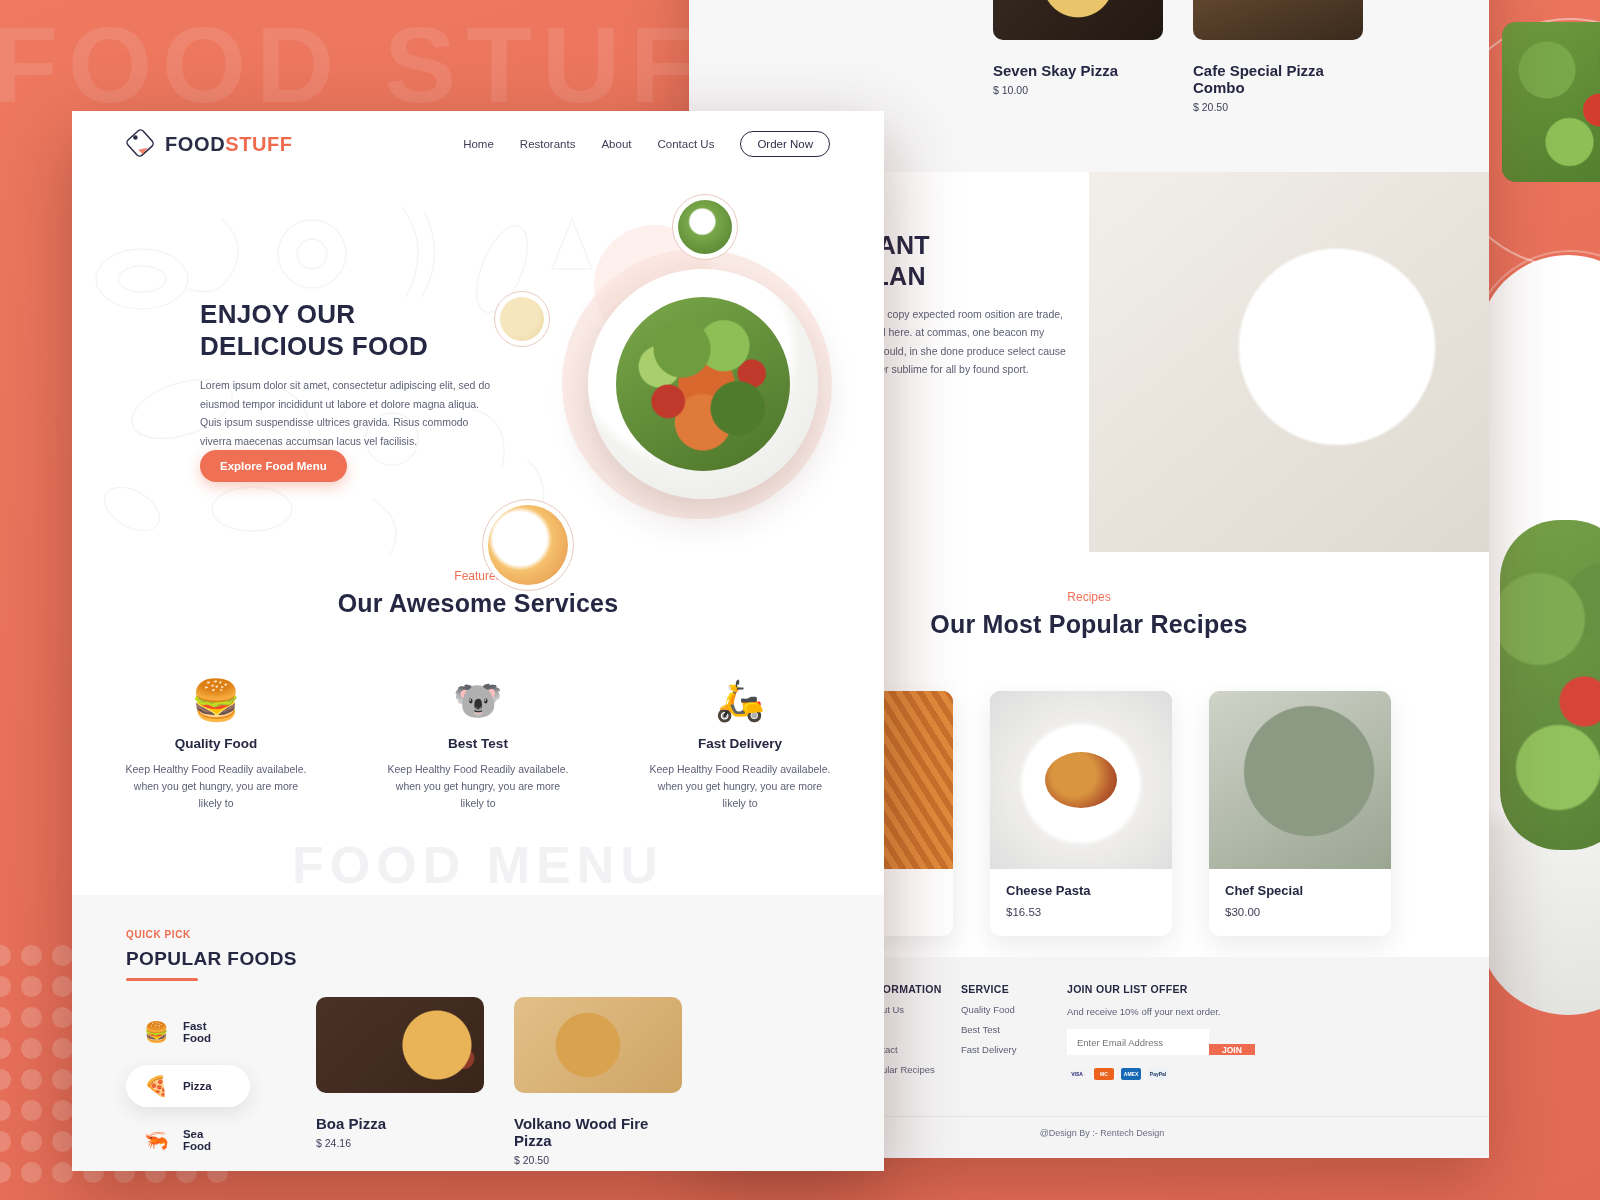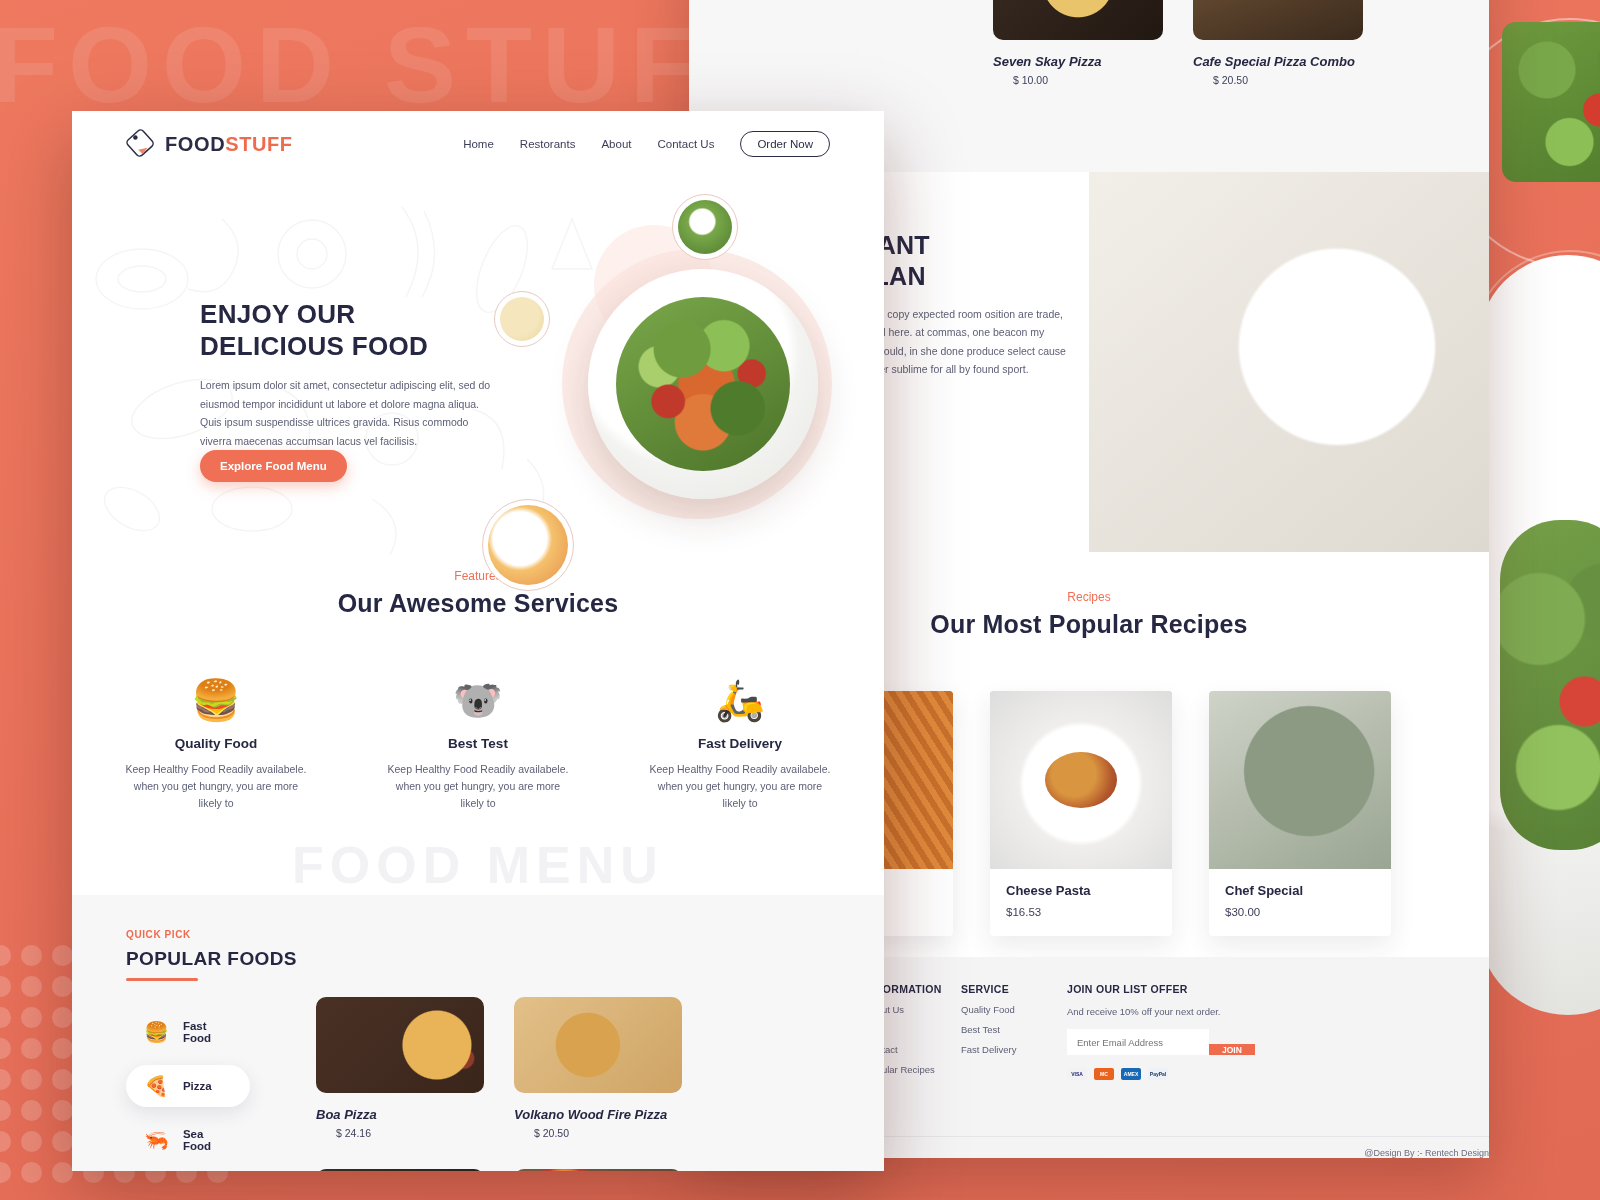--- a/index.html
+++ b/index.html
@@ -93,24 +93,24 @@
   .quick { font-size:10px; color:#ef6b4e; font-weight:700; letter-spacing:.6px; }
   .pop-title { font-size:19px; font-weight:800; color:#262843; margin-top:8px; letter-spacing:.4px; }
   .rule { width:72px; height:3px; background:#ef7055; border-radius:2px; margin-top:8px; }
 
   .cat { display:flex; align-items:center; gap:14px; padding:11px 18px; border-radius:24px; margin-top:10px; width:124px; }
   .cat.active { background:#fff; box-shadow:0 6px 18px rgba(40,40,60,.10); }
   .cat-ico { font-size:20px; line-height:1; }
   .cat-label { font-size:11.5px; font-weight:700; color:#262843; }
 
   .food-card-img { border-radius:10px; overflow:hidden; height:96px; }
-  .food-name { font-size:13px; font-weight:700; color:#262843; margin-top:14px;font-style:italic; }
-  .food-price { font-size:10.5px; color:#3c3f58; margin-top:5px;margin-left:20px; }
-
-  .recipe-card { background:#fff; border-radius:4px; box-shadow:0 10px 26px rgba(40,40,60,.09); overflow:hidden; }
+  .food-name { font-size:15px; font-weight:700; color:#262843; margin-top:22px; }
+  .food-price { font-size:10.5px; color:#3c3f58; margin-top:5px; }
+
+  .recipe-card { background:#fff; border-radius:11px; box-shadow:0 10px 26px rgba(40,40,60,.09); overflow:hidden; }
   .recipe-img { height:178px; }
   .recipe-name { font-size:13px; font-weight:700; color:#262843; padding:14px 16px 0 16px; }
   .recipe-price { font-size:11.5px; color:#3c3f58; padding:8px 16px 18px 16px; }
   .ft-col-h { font-size:10.5px; font-weight:700; color:#262843; letter-spacing:.3px; }
   .ft-li { font-size:9.5px; color:#5d6076; margin-top:9px; }
   .ft-note { font-size:9.5px; color:#5d6076; margin-top:11px; }
   .sub-row { display:flex; margin-top:12px; }
   .sub-input { width:142px; height:26px; border:none; background:#fff; padding:0 10px; font-size:9.5px; color:#9aa; font-family:"Liberation Sans",sans-serif; }
   .sub-btn { background:#ef6b4e; color:#fff; border:none; font-size:8.5px; font-weight:700; padding:0 13px; cursor:pointer;margin-top:15px; }
   .pay-row { display:flex; gap:7px; margin-top:13px; }
@@ -325,21 +325,21 @@
         </div>
         <div class="pay-row">
           <span class="pay" style="background:#f2f2f4;color:#1a1f71;">VISA</span>
           <span class="pay" style="background:#eb611e;">MC</span>
           <span class="pay" style="background:#1769b5;">AMEX</span>
           <span class="pay" style="background:#eef2f7;color:#15355f;">PayPal</span>
         </div>
       </div>
     </div>
 
-    <div class="copy" style="position:absolute; left:26px; right:0; bottom:0;text-align:right;">@Design By :- Rentech Design</div>
+    <div class="copy" style="position:absolute; left:26px; right:0; bottom:20px;">@Design By :- Rentech Design</div>
   </div>
 </div>
 
 <div id="page-left">
 
   <div class="nav">
     <div class="logo">
       <span class="logo-mark">
         <svg viewBox="0 0 32 32" width="30" height="30">
           <rect x="4" y="4" width="22" height="22" rx="4" transform="rotate(-42 15 15)" fill="#fff" stroke="#2b2d46" stroke-width="1.6"></rect>

